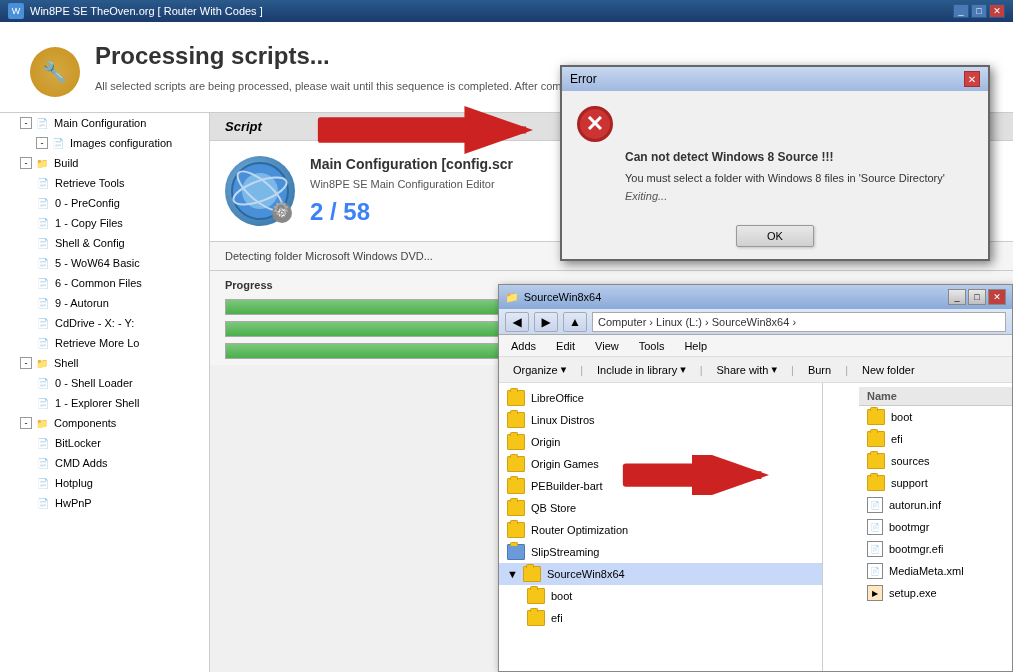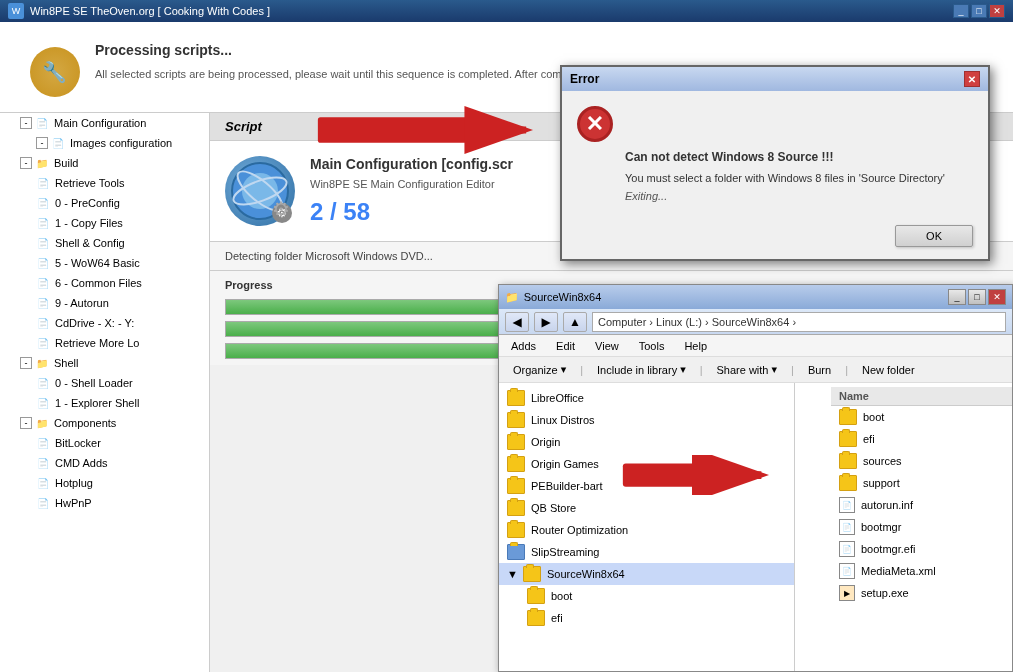--- a/index.html
+++ b/index.html
@@ -78,21 +78,21 @@
       flex-shrink: 0;
       background: radial-gradient(circle, #d4a843, #c8921c);
       border-radius: 50%;
       display: flex;
       align-items: center;
       justify-content: center;
       font-size: 20px;
       margin-top: 5px;
     }
     .processing-title {
-      font-size: 14px;
+      font-size: 24px;
       font-weight: bold;
       color: #333;
       margin-bottom: 8px;
     }
     .processing-desc {
       font-size: 11px;
       color: #555;
       line-height: 1.5;
     }
 
@@ -261,21 +261,21 @@
       width: 430px;
       background: #f0f0f0;
       border: 2px solid #666;
       box-shadow: 3px 3px 10px rgba(0,0,0,0.5);
       z-index: 100;
     }
     .error-dialog-title {
       background: linear-gradient(to bottom, #c8d8f0, #a0b8e0);
       padding: 4px 8px;
       font-size: 12px;
-      font-weight: bold;
+      font-weight: normal;
       display: flex;
       align-items: center;
       justify-content: space-between;
     }
     .error-dialog-close {
       width: 16px;
       height: 16px;
       background: #d04040;
       border: 1px solid #a03030;
       display: flex;
@@ -305,21 +305,21 @@
       flex-shrink: 0;
       border: 3px solid #aa2222;
     }
     .error-text { flex: 1; }
     .error-line1 { font-size: 12px; font-weight: bold; color: #333; margin-bottom: 8px; margin-top: 44px; }
     .error-line2 { font-size: 11px; color: #333; margin-bottom: 6px; }
     .error-line3 { font-size: 11px; color: #555; font-style: italic; }
     .error-footer {
       padding: 8px 15px 12px 15px;
       display: flex;
-      justify-content: flex-end;
+      justify-content: center;
     }
     .ok-button {
       background: linear-gradient(to bottom, #e8e8e8, #d0d0d0);
       border: 1px solid #999;
       padding: 4px 30px;
       font-size: 11px;
       cursor: pointer;
       border-radius: 2px;
       box-shadow: 1px 1px 3px rgba(0,0,0,0.2);
     }
@@ -430,21 +430,21 @@
       border-radius: 2px;
     }
     .fe-action-sep { color: #aaa; }
 
     .fe-content {
       display: flex;
       flex: 1;
       overflow: hidden;
     }
     .fe-left-pane {
-      width: 296px;
+      width: 324px;
       border-right: 1px solid #ccc;
       overflow-y: auto;
       padding: 4px 0;
     }
     .fe-right-pane {
       flex: 1;
       overflow-y: auto;
       padding: 4px 0;
       margin-left: 36px;
     }
@@ -525,21 +525,21 @@
     
     ::-webkit-scrollbar { width: 8px; height: 8px; }
     ::-webkit-scrollbar-track { background: #f0f0f0; }
     ::-webkit-scrollbar-thumb { background: #aaa; border: 1px solid #888; }
   </style>
 </head>
 <body>
 
 <div class="title-bar">
   <div class="title-bar-icon">W</div>
-  <span>Win8PE SE   TheOven.org [ Cooking With Codes ]</span>
+  <span>Win8PE SE   TheOven.org [ Router With Codes ]</span>
   <div class="title-bar-controls">
     <div class="tb-btn">_</div>
     <div class="tb-btn">□</div>
     <div class="tb-btn" style="background:#c04040;">✕</div>
   </div>
 </div>
 
 <div class="main-window">
 
   <div class="processing-area">

